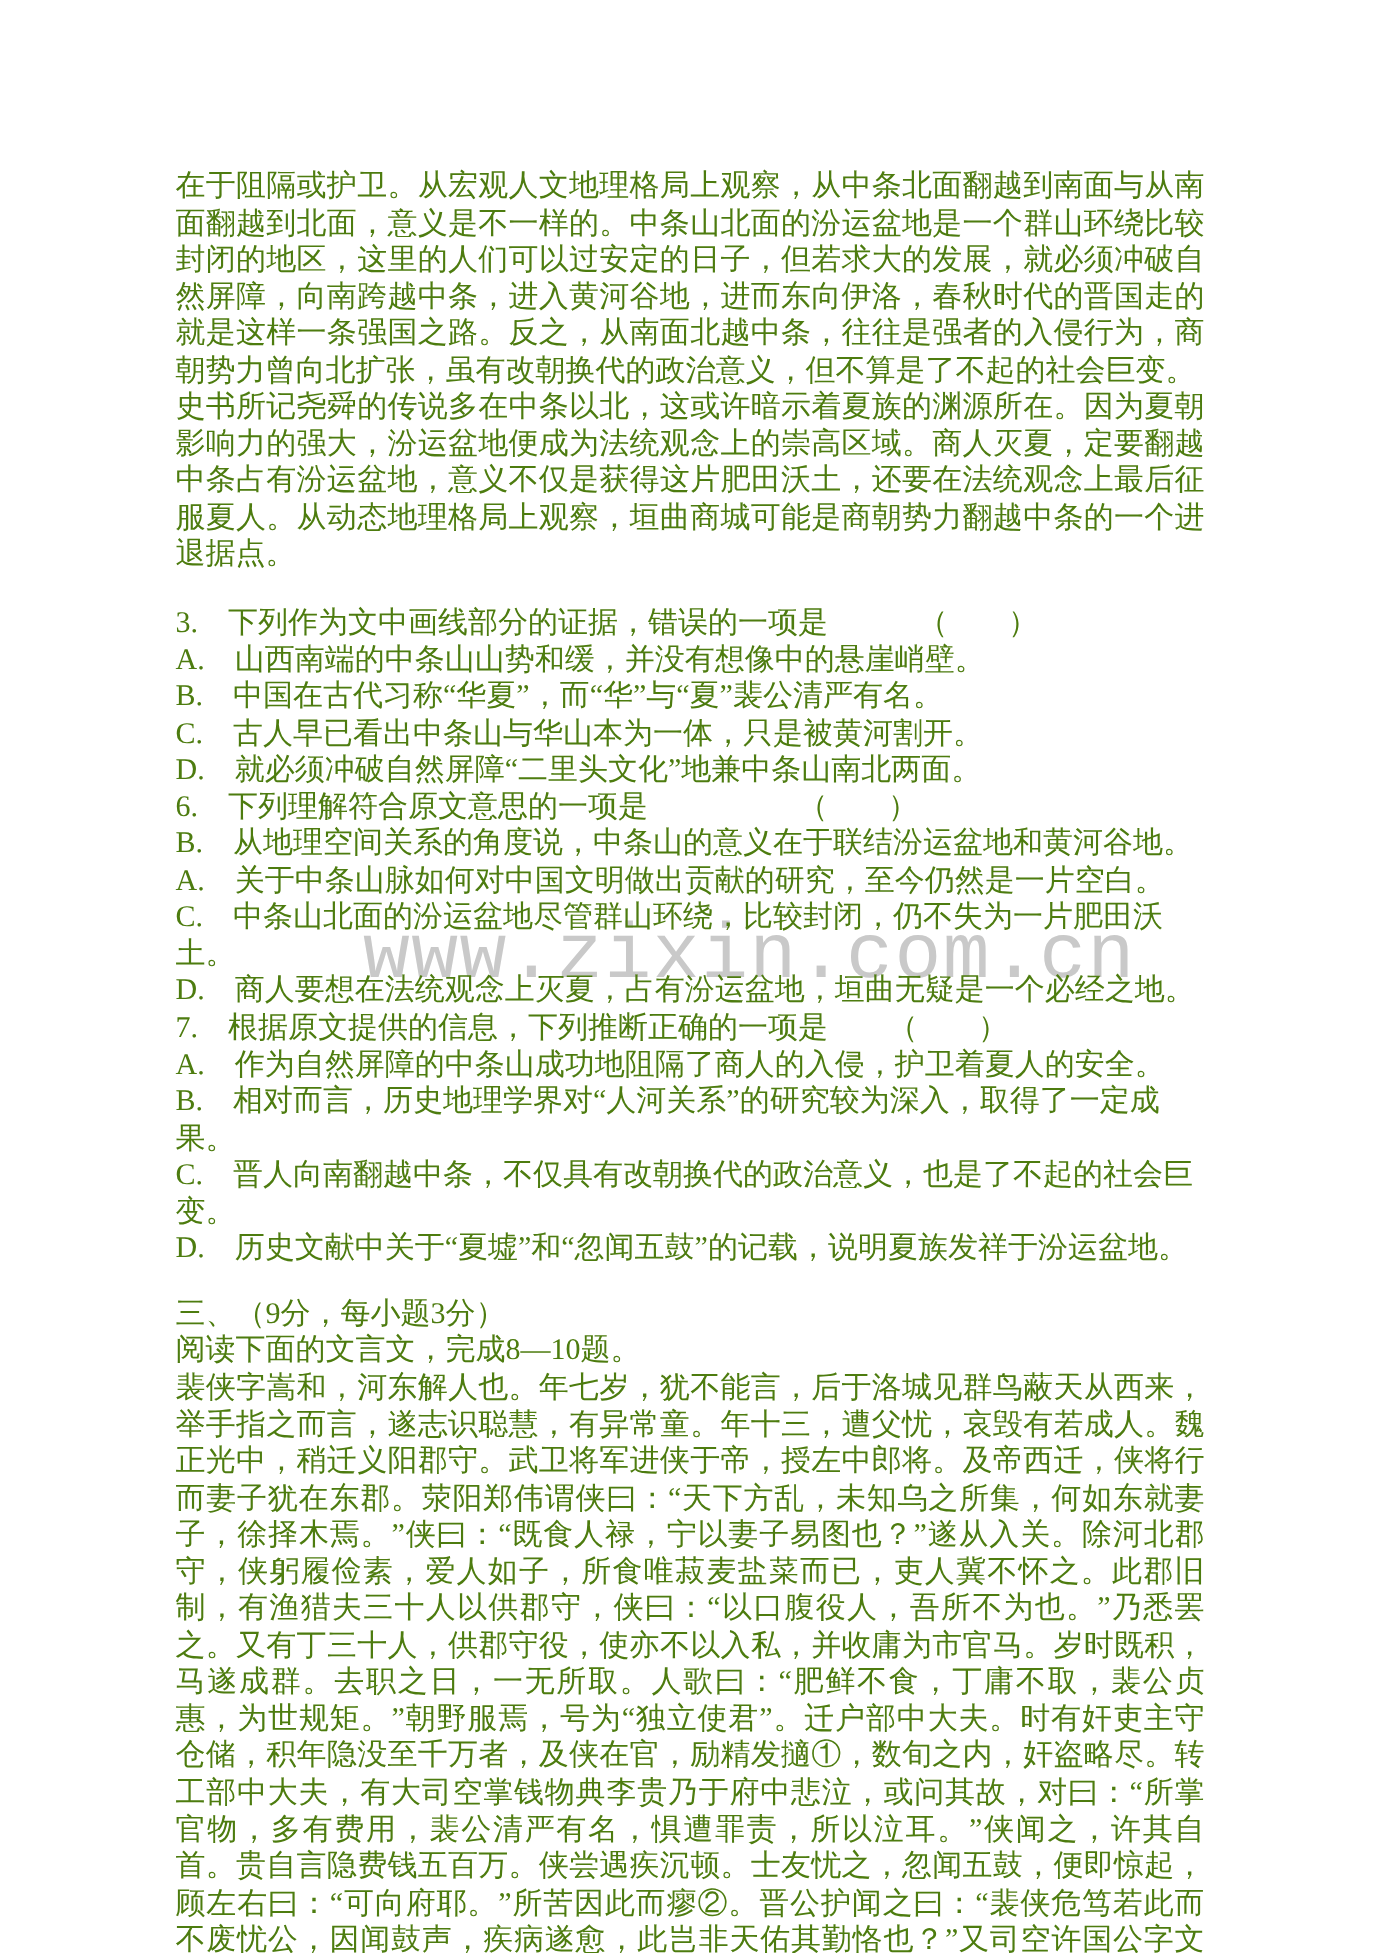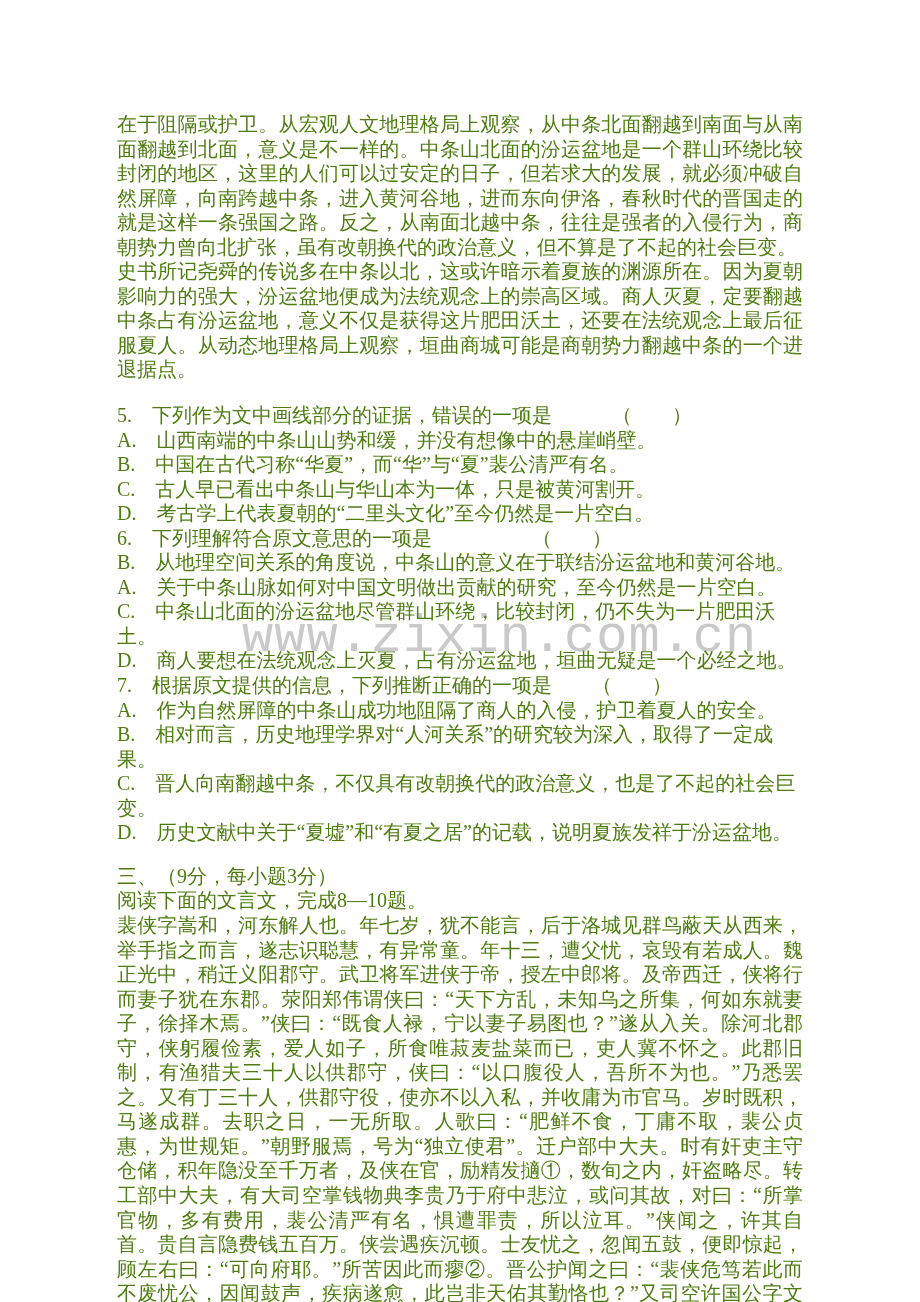--- a/index.html
+++ b/index.html
@@ -59,33 +59,33 @@
 </style>
 </head>
 <body>
 
 <div class="page">
   <div class="watermark">www.zixin.com.cn</div>
   <div class="doc">
       <div class="para"><span class="seg">在于阻隔或护卫。从宏观人文地理格局上观察，从中条北面翻越到南面与从南面翻越到北面，意义是不一样的。中条山北面的汾运盆地是一个群山环绕比较封闭的地区，这里的人们可以过安定的日子，但若求大的发展，就必须冲破自然屏障，向南跨越中条，进入黄河谷地，进而东向伊洛，春秋时代的晋国走的就是这样一条强国之路。反之，从南面北越中条，往往是强者的入侵行为，商朝势力曾向北扩张，虽有改朝换代的政治意义，但不算是了不起的社会巨变。</span></div>
       <div class="para"><span class="seg">史书所记尧舜的传说多在中条以北，这或许暗示着夏族的渊源所在。因为夏朝影响力的强大，汾运盆地便成为法统观念上的崇高区域。商人灭夏，定要翻越中条占有汾运盆地，意义不仅是获得这片肥田沃土，还要在法统观念上最后征服夏人。从动态地理格局上观察，垣曲商城可能是商朝势力翻越中条的一个进退据点。</span></div>
       <div class="spacer" style="height: 21px;"></div>
-      <div class="line"><span class="seg">5.　下列作为文中画线部分的证据，错误的一项是　　　（　　）</span></div>
+      <div class="line"><span class="seg">3.　下列作为文中画线部分的证据，错误的一项是　　　（　　）</span></div>
       <div class="line"><span class="seg">A.　山西南端的中条山山势和缓，并没有想像中的悬崖峭壁。</span></div>
       <div class="line"><span class="seg">B.　中国在古代习称“华夏”，而“华”与“夏”裴公清严有名。</span></div>
       <div class="line"><span class="seg">C.　古人早已看出中条山与华山本为一体，只是被黄河割开。</span></div>
-      <div class="line"><span class="seg">D.　考古学上代表夏朝的“二里头文化”至今仍然是一片空白。</span></div>
+      <div class="line"><span class="seg">D.　就必须冲破自然屏障“二里头文化”地兼中条山南北两面。</span></div>
       <div class="line"><span class="seg">6.　下列理解符合原文意思的一项是　　　　　（　　）</span></div>
       <div class="line"><span class="seg">B.　从地理空间关系的角度说，中条山的意义在于联结汾运盆地和黄河谷地。</span></div>
       <div class="line"><span class="seg">A.　关于中条山脉如何对中国文明做出贡献的研究，至今仍然是一片空白。</span></div>
       <div class="line"><span class="seg">C.　中条山北面的汾运盆地尽管群山环绕，比较封闭，仍不失为一片肥田沃土。</span></div>
       <div class="line"><span class="seg">D.　商人要想在法统观念上灭夏，占有汾运盆地，垣曲无疑是一个必经之地。</span></div>
       <div class="line"><span class="seg">7.　根据原文提供的信息，下列推断正确的一项是　　（　　）</span></div>
       <div class="line"><span class="seg">A.　作为自然屏障的中条山成功地阻隔了商人的入侵，护卫着夏人的安全。</span></div>
       <div class="line"><span class="seg">B.　相对而言，历史地理学界对“人河关系”的研究较为深入，取得了一定成果。</span></div>
       <div class="line"><span class="seg">C.　晋人向南翻越中条，不仅具有改朝换代的政治意义，也是了不起的社会巨变。</span></div>
-      <div class="line"><span class="seg">D.　历史文献中关于“夏墟”和“有夏之居”的记载，说明夏族发祥于汾运盆地。</span></div>
+      <div class="line"><span class="seg">D.　历史文献中关于“夏墟”和“忽闻五鼓”的记载，说明夏族发祥于汾运盆地。</span></div>
       <div class="spacer" style="height: 19px;"></div>
       <div class="line"><span class="seg">三、（9分，每小题3分）</span></div>
       <div class="line"><span class="seg">阅读下面的文言文，完成8—10题。</span></div>
       <div class="para"><span class="seg">裴侠字嵩和，河东解人也。年七岁，犹不能言，后于洛城见群鸟蔽天从西来，举手指之而言，遂志识聪慧，有异常童。年十三，遭父忧，哀毁有若成人。魏正光中，稍迁义阳郡守。武卫将军进侠于帝，授左中郎将。及帝西迁，侠将行而妻子犹在东郡。荥阳郑伟谓侠曰：“天下方乱，未知乌之所集，何如东就妻子，徐择木焉。”侠曰：“既食人禄，宁以妻子易图也？”遂从入关。除河北郡守，侠躬履俭素，爱人如子，所食唯菽麦盐菜而已，吏人冀不怀之。此郡旧制，有渔猎夫三十人以供郡守，</span><span class="seg u">侠曰：“以口腹役人，吾所不为也。”乃悉罢之。</span><span class="seg">又有丁三十人，供郡守役，使亦不以入私，并收庸为市官马。岁时既积，马遂成群。去职之日，一无所取。人歌曰：“肥鲜不食，丁庸不取，裴公贞惠，为世规矩。”朝野服焉，号为“独立使君”。迁户部中大夫。时有奸吏主守仓储，积年隐没至千万者，及侠在官，励精发擿①，数旬之内，奸盗略尽。转工部中大夫，有大司空掌钱物典李贵乃于府中悲泣，或问其故，对曰：“所掌官物，多有费用，裴公清严有名，惧遭罪责，所以泣耳。”侠闻之，许其自首。贵自言隐费钱五百万。侠尝遇疾沉顿。士友忧之，忽闻五鼓，便即惊起，顾左右曰：“可向府耶。”所苦因此而瘳②。晋公护闻之曰：“</span><span class="seg u">裴侠危笃若此而不废忧公，因闻鼓声，疾病遂愈，此岂非天佑其勤恪也？”</span><span class="seg">又司空许国公字文贵、小司空北海公申徽并来候侠疾，所居第屋，不免霜露，贵等还，言之于帝。帝矜其贫苦，乃为起宅，并赐良田十顷，奴隶耕耒粮粟莫不</span></div>
     </div>
 </div>
 
 </body></html>

